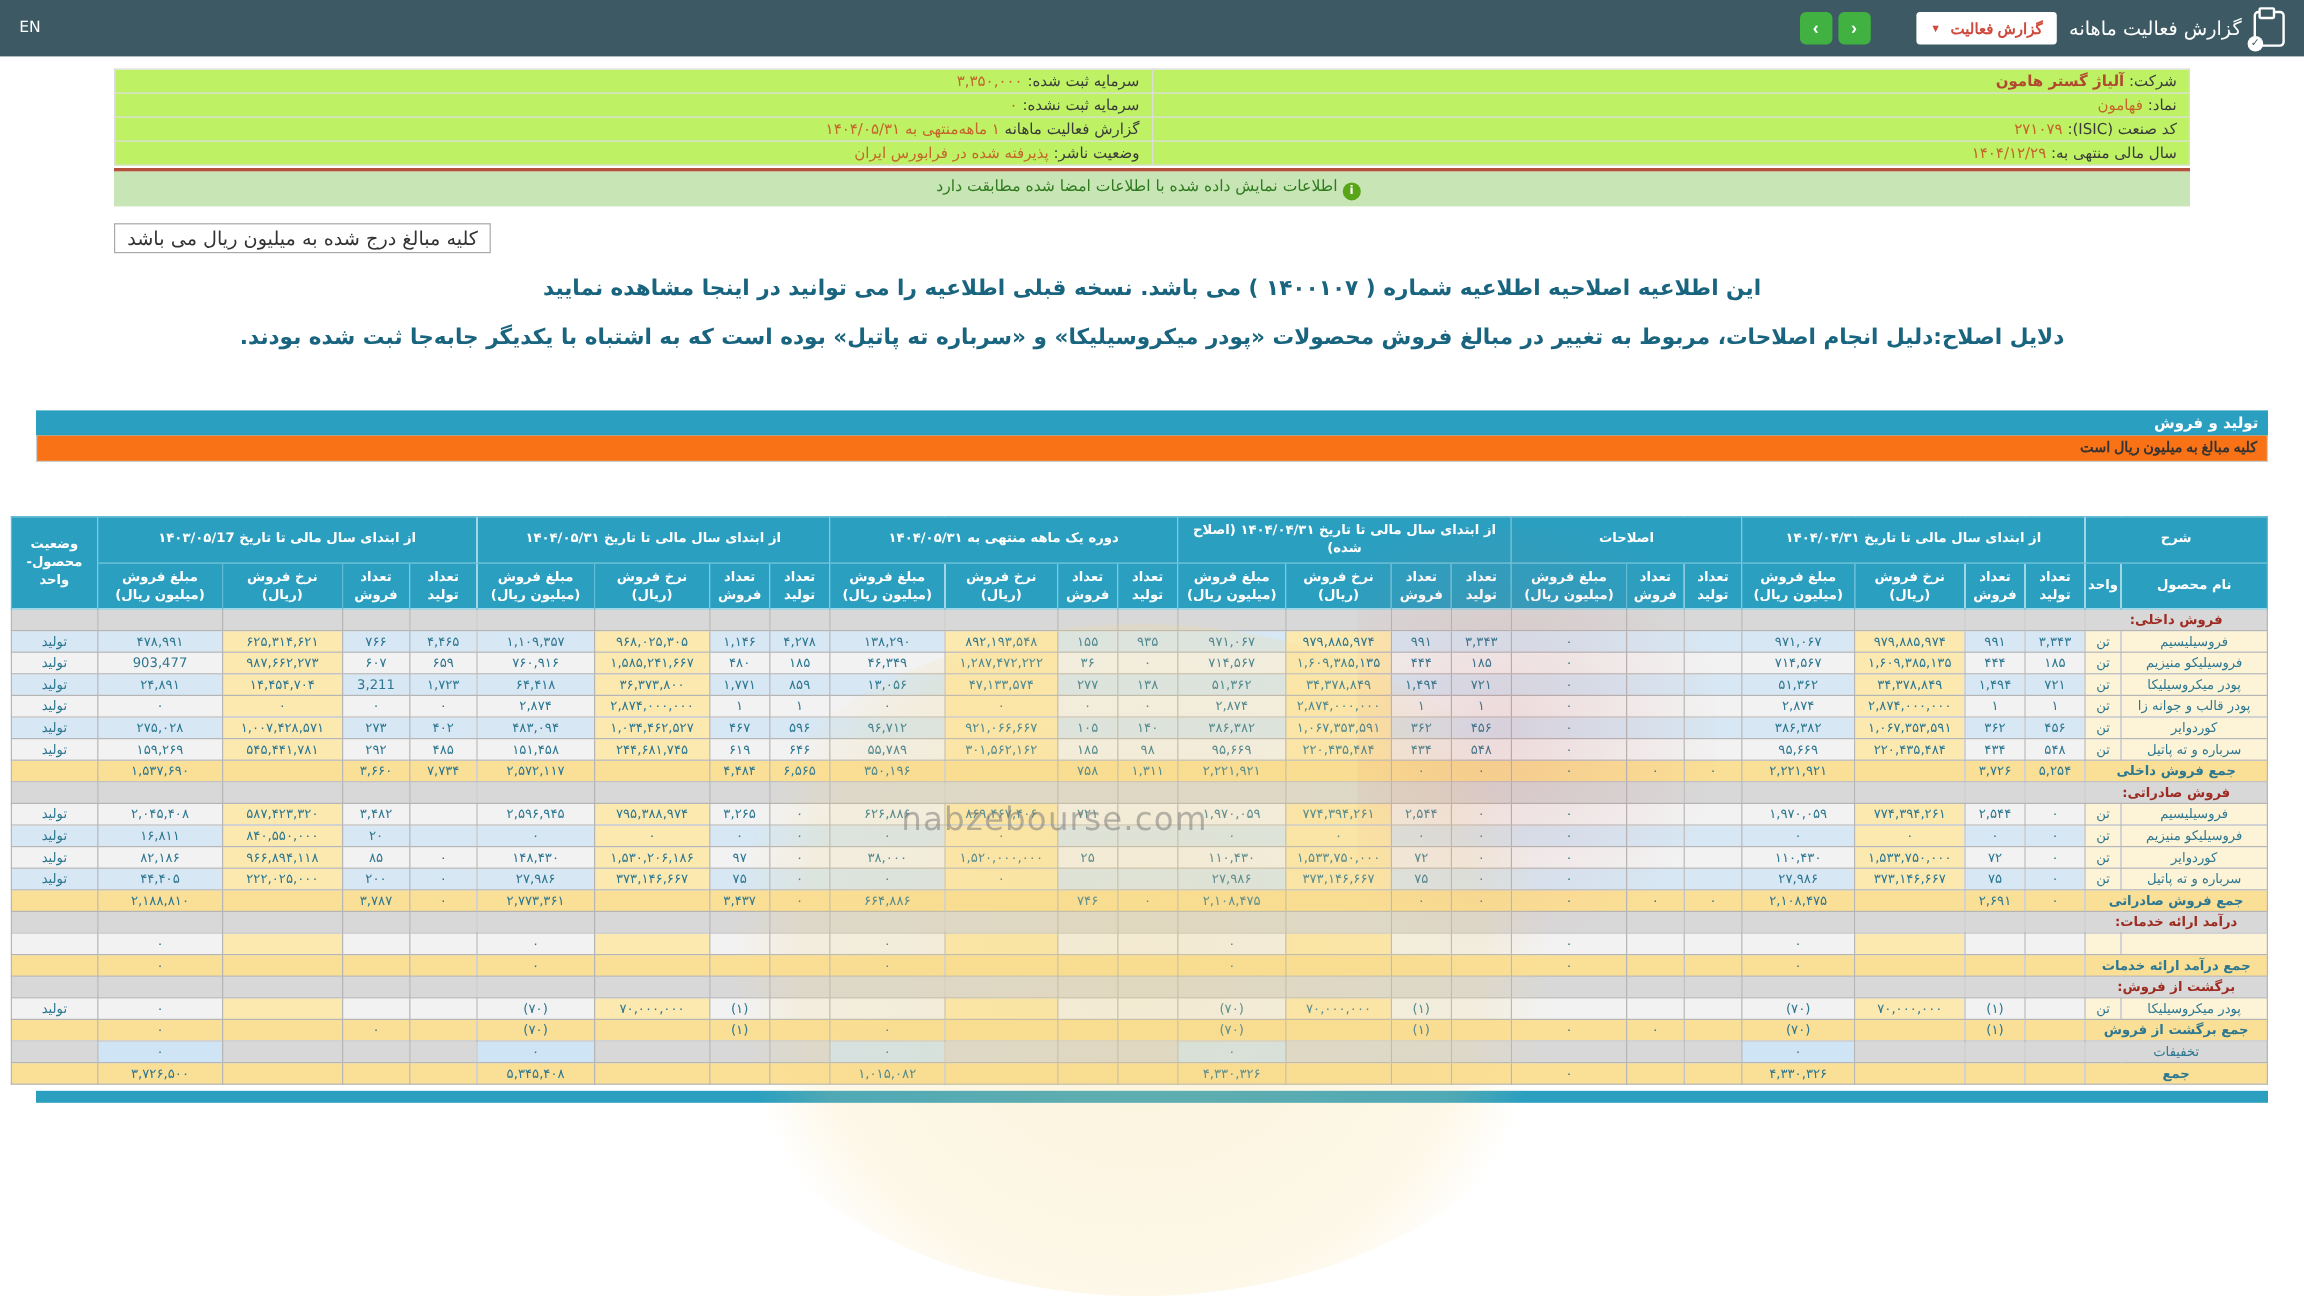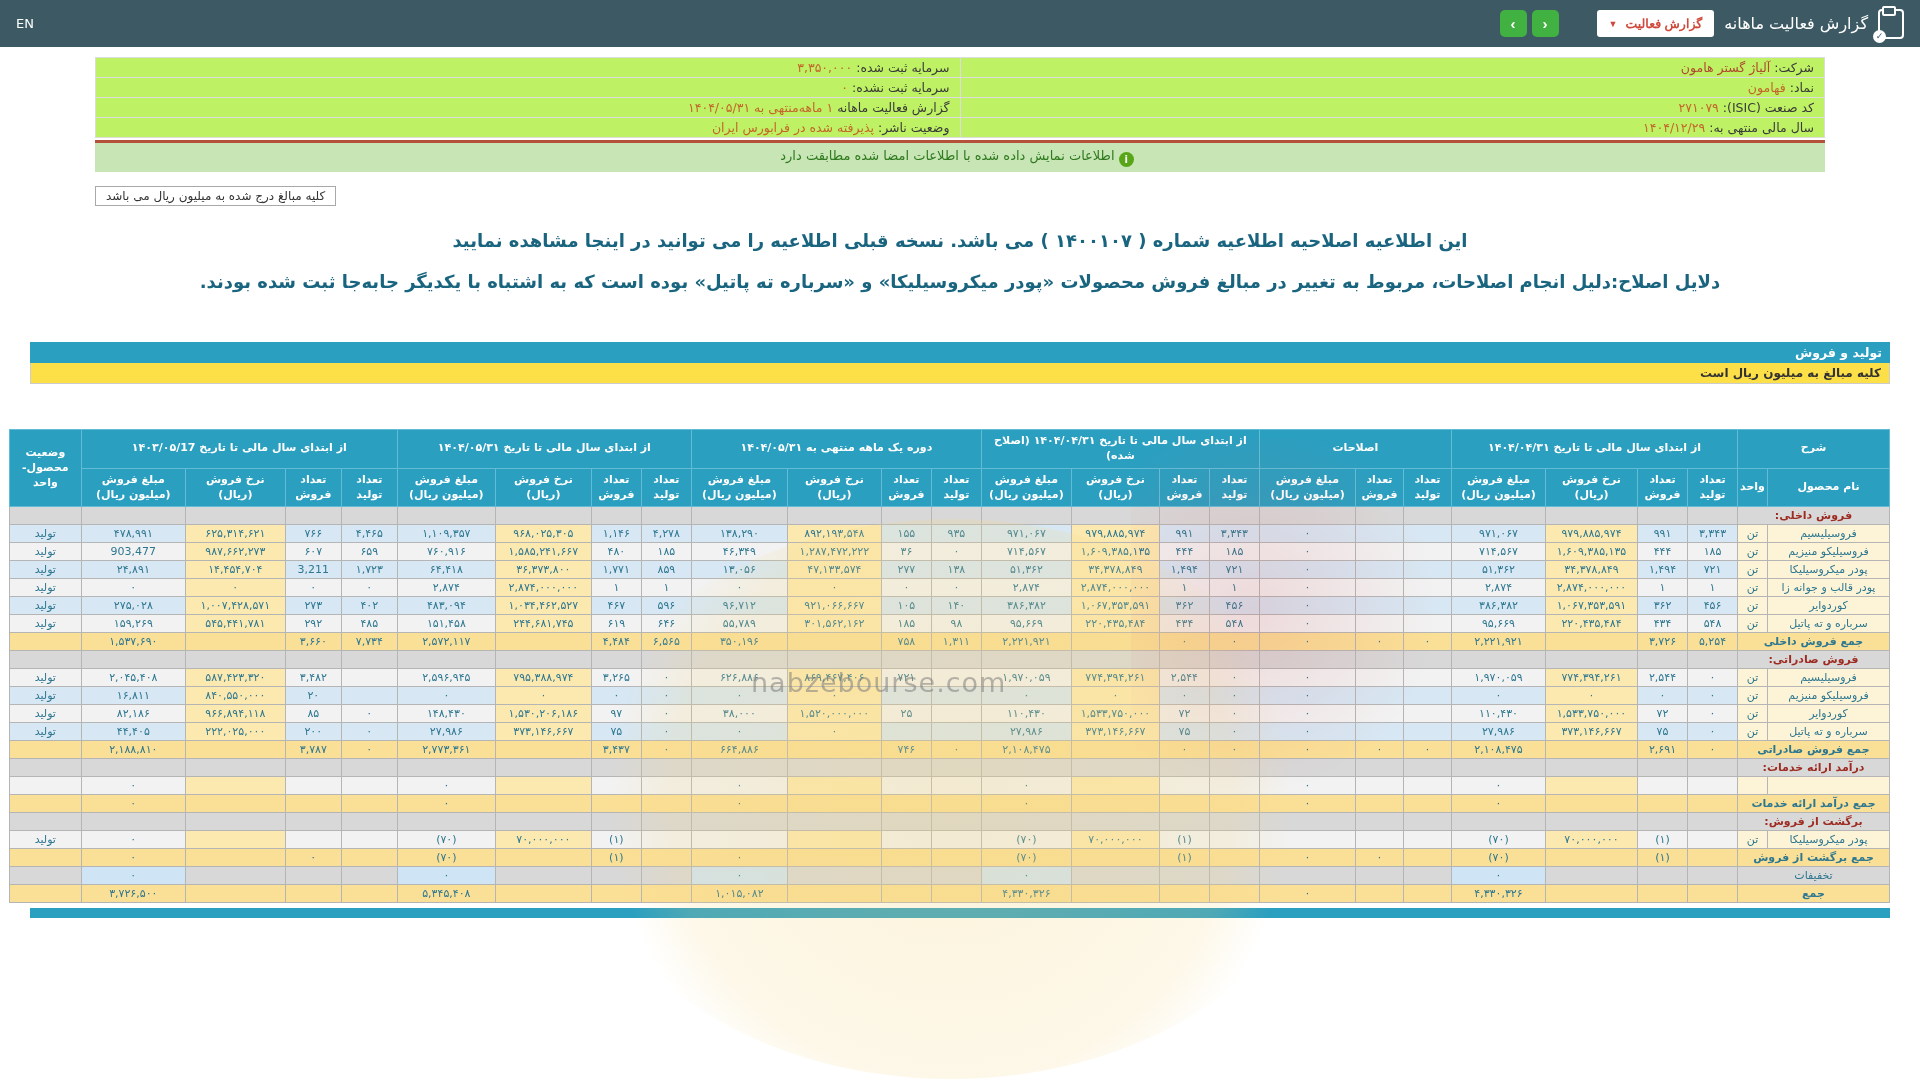--- a/index.html
+++ b/index.html
@@ -20,38 +20,38 @@
   .caret { font-size:9px; }
   .nav-btns { display:flex; gap:5px; margin-right:28px; }
   .nav-btn { width:27px; height:27px; background:#41b141; border:none; border-radius:5px;
     color:#fff; font-size:15px; font-weight:bold; cursor:pointer; line-height:25px; }
   .en-label { color:#fff; font-size:13px; cursor:pointer; }
   
   .info-wrap { margin:10px 95px 0 95px; }
   .info-table { width:100%; border-collapse:collapse; }
   .info-table td { border:1px solid #dcdcdc; background:#bef264; padding:2px 10px;
     font-size:12.5px; color:#3a3a3a; height:20px; width:50%; }
-  .iv { color:#c4652b; } .iv-strong { color:#b0492f; }
+  .iv { color:#c4652b; } .iv-strong { color:#b0492f;font-weight:bold; }
   .red-rule { margin:2px 95px 0 95px; height:3px; background:#b5503a; }
   .green-bar { margin:0 95px; background:#c7e5b5; padding:5px 0; text-align:center;
     color:#2f7a1f; font-size:13px; }
   .info-ico { display:inline-block; width:15px; height:15px; background:#58a617; color:#fff;
     border-radius:50%; font-size:10px; line-height:15px; text-align:center; font-weight:bold;
     vertical-align:-3px; margin-right:6px; }
   .unit-note { position:relative; margin:14px 95px 0 95px; height:22px; }
   .unit-note span { position:absolute; left:0; top:0; border:1px solid #a9a9a9; background:#fff;
-    padding:2px 10px; font-size:12px; color:#333;text-align:right; }
+    padding:2px 10px; font-size:16px; color:#333;text-align:right; }
   .amend-1, .amend-2 { text-align:center; color:#19647e; font-size:18px; font-weight:bold; }
   .amend-1 { margin-top:22px; } .amend-2 { margin-top:20px; }
   
   .prod-wrap { margin:50px 30px 0 30px; position:relative; }
   .sec-title { background:#2b9fc0; color:#fff; font-size:12.5px; font-weight:bold;
     padding:3px 8px; }
-  .sec-note { border:1px solid #ccc; border-top:none; background:#fde047; color:#333;
-    font-size:12px; font-weight:bold; padding:3px 8px; }
+  .sec-note { border:1px solid #ccc; border-top:none; background:#f97316; color:#333;
+    font-size:12px; font-weight:bold; padding:3px 8px;font-family:Liberation Serif, serif; }
   .tbl-holder { margin-top:45px; position:relative; }
   table.data { width:100%; border-collapse:collapse; table-layout:fixed; }
   table.data th, table.data td { border:1px solid #b5b5b5; font-size:11px; color:#2d7791;
     padding:2px 3px; text-align:center; overflow:hidden; }
   table.data thead th { background:#2b9fc0; color:#fff; border:1px solid #63bcd6;
     font-weight:bold; padding:4px 2px; line-height:1.35; }
   td.name { text-align:right; padding-right:6px; }
   tr.blue td { background:#d7e7f3; }
   tr.white td { background:#f2f2f2; }
   tr.blue td.ncol, tr.white td.ncol { background:#fce9b0; }

